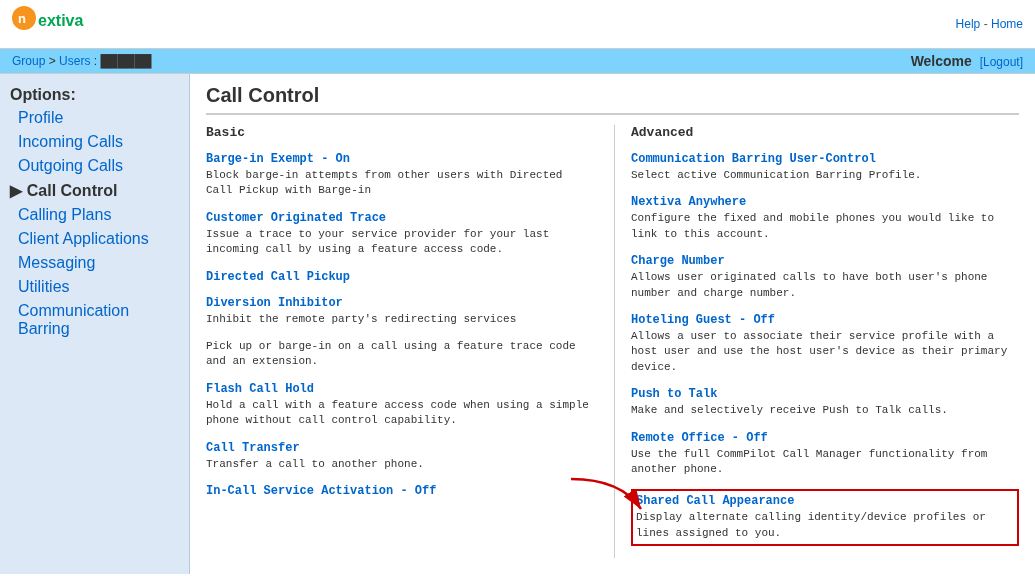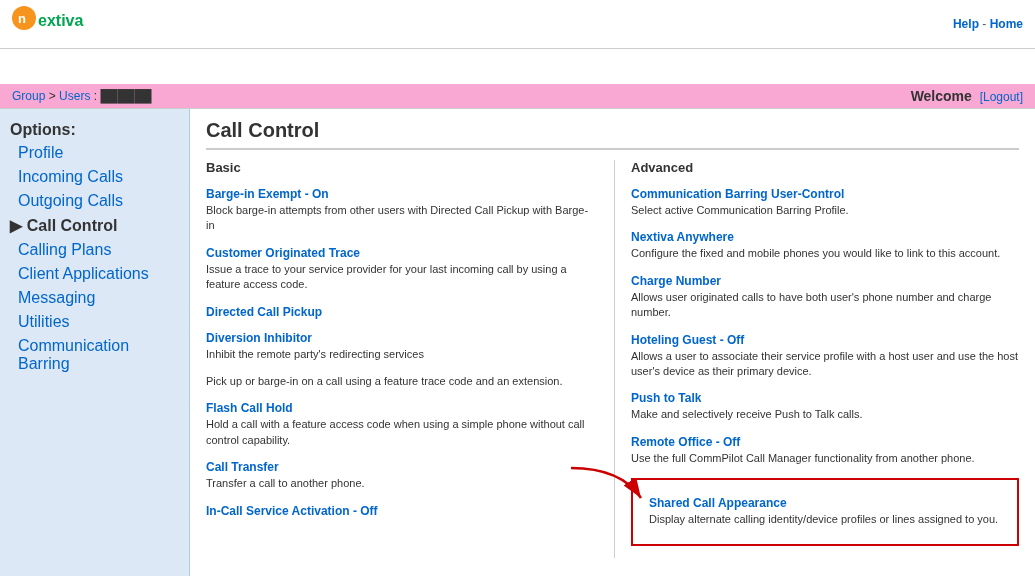--- a/index.html
+++ b/index.html
@@ -2,24 +2,24 @@
 <html><head>
   <meta charset="utf-8">
   <style>
     * { margin: 0; padding: 0; box-sizing: border-box; }
     body { font-family: Arial, sans-serif; font-size: 12px; background: #fff; color: #333; width: 1035px; }
 
     
     .header { display: flex; justify-content: space-between; align-items: center; padding: 6px 12px; border-bottom: 1px solid #ccc; background: #fff; }
     .logo { display: flex; align-items: center; }
     .header-right { font-size: 12px; color: #555; }
-    .header-right a { color: #0066cc; text-decoration: none; font-weight: bold; }
-
-    
-    .breadcrumb-bar { display: flex; justify-content: space-between; align-items: center; padding: 4px 12px; background: #f9a8d4; border-bottom: 1px solid #ccc; margin-top: 35px; }
+    .header-right a { color: #0066cc; text-decoration: none; }
+
+    
+    .breadcrumb-bar { display: flex; justify-content: space-between; align-items: center; padding: 4px 12px; background: #7dd3fc; border-bottom: 1px solid #ccc; }
     .breadcrumb { font-size: 12px; }
     .breadcrumb a { color: #0066cc; text-decoration: none; }
     .breadcrumb span { color: #333; }
     .welcome-area { font-size: 14px; font-weight: bold; }
     .welcome-area a { font-size: 12px; font-weight: normal; color: #0066cc; text-decoration: none; }
 
     
     .main-layout { display: flex; min-height: 500px; }
 
     
@@ -28,31 +28,31 @@
     .sidebar-item { display: block; padding: 3px 10px 3px 18px; color: #0066cc; text-decoration: none; font-size: 16px; cursor: pointer; }
     .sidebar-item.active { font-weight: bold; color: #333; padding-left: 10px; }
     .sidebar-item.active::before { content: "▶ "; color: #333; }
 
     
     .content { flex: 1; padding: 10px 16px; }
     .page-title { font-size: 20px; font-weight: bold; color: #333; margin-bottom: 10px; border-bottom: 2px solid #ccc; padding-bottom: 6px; }
 
     
     .columns { display: flex; gap: 0; }
-    .col { flex: 1; padding-right: 20px; }
+    .col { flex: 1; padding-right: 20px; font-family: Liberation Mono, monospace; }
     .col:last-child { padding-right: 0; border-left: 1px solid #ccc; padding-left: 16px; }
 
     .col-header { font-size: 13px; font-weight: bold; color: #333; margin-bottom: 10px; padding-bottom: 2px; }
 
     .feature-item { margin-bottom: 12px; }
     .feature-link { color: #0066cc; text-decoration: none; font-size: 12px; font-weight: bold; display: block; margin-bottom: 2px; }
     .feature-desc { font-size: 11px; color: #333; line-height: 1.4; }
 
     
-    .highlighted { border: 2px solid #cc0000; padding: 16px; margin-bottom: 12px; }
+    .highlighted { border: 2px solid #cc0000; padding: 3px; margin-bottom: 12px; }
   </style>
 </head>
 <body>
 
 <div class="header">
   <div class="logo">
 
     <svg width="110" height="36" viewBox="0 0 110 36">
       <circle cx="12" cy="12" r="12" fill="#f7941d"></circle>
       <text x="6" y="17" font-size="13" font-weight="bold" fill="white" font-family="Arial">n</text>

